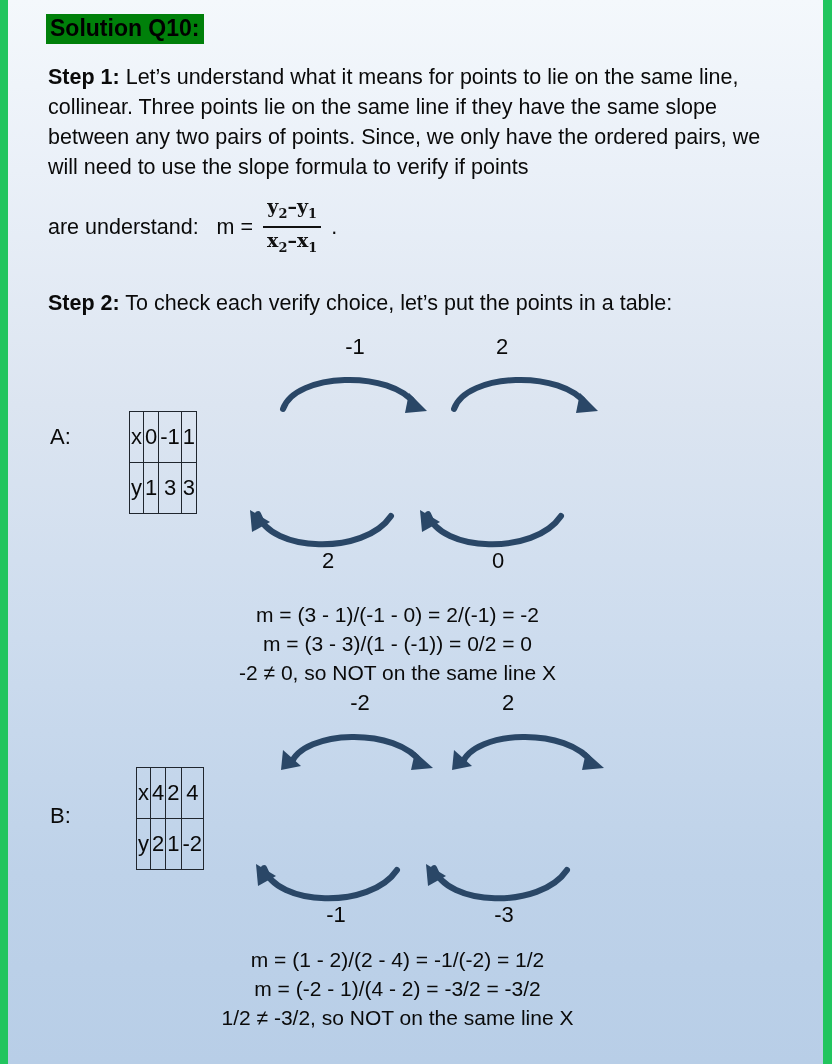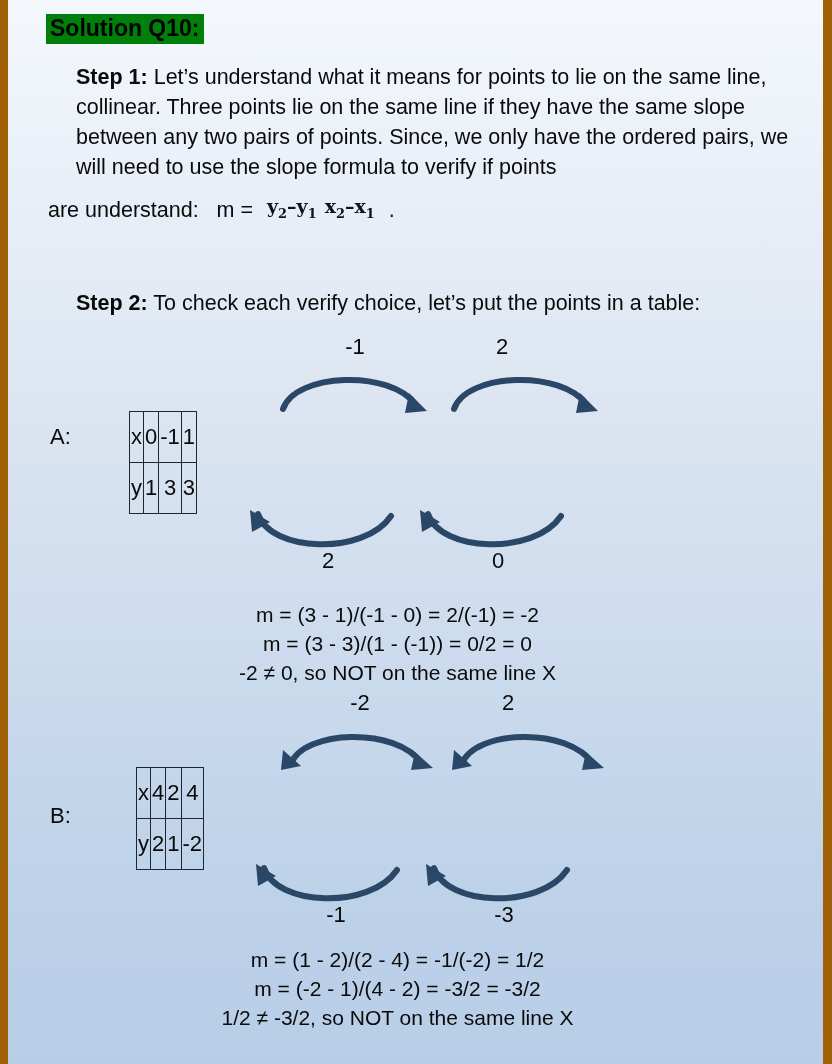--- a/index.html
+++ b/index.html
@@ -12,21 +12,21 @@
     height: 1064px;
     overflow: hidden;
     font-family: "Liberation Sans", sans-serif;
   }
 
   
   #slide-frame {
     position: relative;
     width: 832px;
     height: 1064px;
-    background: #a16207;
+    background: #22c55e;
     box-sizing: border-box;
   }
   #slide {
     position: absolute;
     left: 8px;
     top: 0px;
     width: 815px;
     height: 1064px;
     background: linear-gradient(to bottom, #f4f8fc 0%, #eaf0f8 16%, #dce5f1 38%, #cddcee 60%, #bed2e9 82%, #b8cee7 100%);
     box-sizing: border-box;
@@ -49,40 +49,39 @@
     letter-spacing: 0px;
   }
 
   .para {
     position: absolute;
     left: 40px;
     width: 740px;
     font-size: 21.5px;
     line-height: 30px;
     color: #0a0a0a;
-    margin-left: 28px;
   }
   .para b { font-weight: bold; }
 
   #step1-para { top: 62px; }
   #step2-para { top: 288px; font-size: 21.5px; }
 
   .collinear-line {
     position: absolute;
     left: 40px;
     top: 195px;
     font-size: 21.5px;
     color: #0a0a0a;
     display: flex;
     align-items: center;
     gap: 0px;
   }
   .frac {
     display: inline-flex;
-    flex-direction: row;
+    flex-direction: column;
     align-items: center;
     font-family: "DejaVu Serif", serif;
     font-weight: bold;
     font-size: 19px;
     margin: 0 6px 0 10px;
     vertical-align: middle;
     position: relative;
     top: -1px;
   }
   .frac .num, .frac .den {

